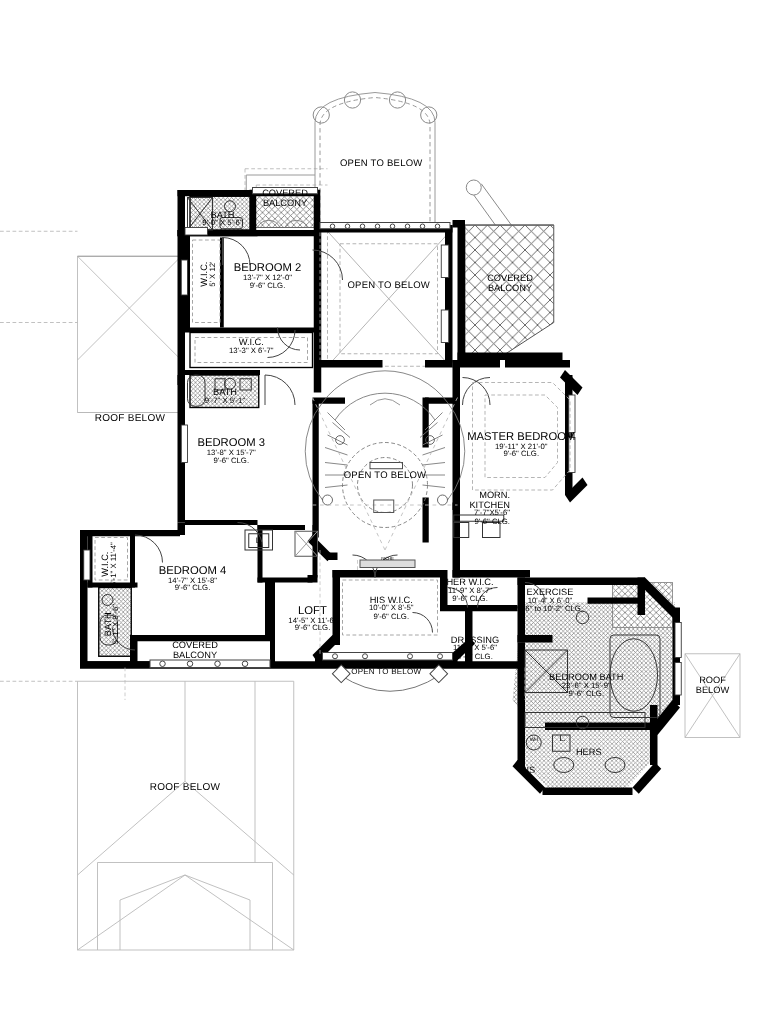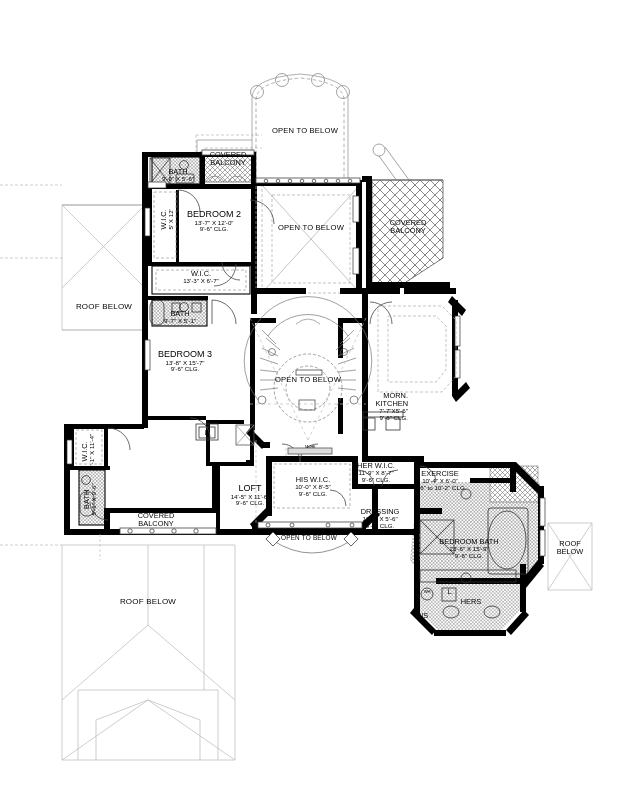--- a/index.html
+++ b/index.html
@@ -7,21 +7,21 @@
   #plan{position:relative;width:625px;height:809px;background:#fff;overflow:hidden;}
   #plan svg{position:absolute;left:0;top:0;}
   .lbl{position:absolute;color:#000;text-align:center;line-height:1.05;white-space:nowrap;
        font-family:"Liberation Sans",sans-serif;letter-spacing:-0.2px;}
   .rm-name{font-size:9px;}
   .rm-dim{font-size:6.2px;}
   .rm-clg{font-size:6.2px;}
   .sm{font-size:7.4px;}
   .xs{font-size:6.2px;}
   .otb{font-size:7.6px;letter-spacing:0.2px;}
-  .roofbelow{font-size:8px;letter-spacing:0.2px;}
+  .roofbelow{font-size:8px;letter-spacing:0.2px;margin-top:28px;}
   .vert{transform-origin:center center;}
   .grp{position:absolute;text-align:center;}
   .grp>div{line-height:1.08;}
 </style>
 </head>
 <body>
 
 <div id="plan">
 
 <svg width="625" height="809" viewBox="0 0 625 809">
@@ -392,20 +392,25 @@
   <div class="sm">BATH</div>
   <div class="xs">9'-7" X 5'-1"</div>
 </div>
 
 <div class="grp" style="left:143px;top:350px;width:84px;">
   <div class="rm-name">BEDROOM 3</div>
   <div class="rm-dim">13'-8" X 15'-7"</div>
   <div class="rm-clg">9'-6" CLG.</div>
 </div>
 
+<div class="grp" style="left:110px;top:452px;width:88px;">
+  <div class="rm-name">BEDROOM 4</div>
+  <div class="rm-dim">14'-7" X 15'-8"</div>
+  <div class="rm-clg">9'-6" CLG.</div>
+</div>
 
 <div class="grp vert" style="left:57px;top:444px;width:62px;transform:rotate(-90deg);">
   <div class="sm">W.I.C.</div>
   <div class="xs">5'-1" X 11'-4"</div>
 </div>
 
 <div class="grp vert" style="left:64px;top:492px;width:52px;transform:rotate(-90deg);">
   <div class="sm">BATH</div>
   <div class="xs">5'-1" X 9'-6"</div>
 </div>
@@ -432,20 +437,25 @@
   <div class="xs">11'-9" X 8'-7"</div>
   <div class="xs">9'-6" CLG.</div>
 </div>
 
 <div class="grp" style="left:340px;top:508px;width:80px;">
   <div class="sm">DRESSING</div>
   <div class="xs">11'-8" X 5'-6"</div>
   <div class="xs">9'-6" CLG.</div>
 </div>
 
+<div class="grp" style="left:362px;top:345px;width:110px;">
+  <div class="rm-name">MASTER BEDROOM</div>
+  <div class="rm-dim">19'-11" X 21'-0"</div>
+  <div class="rm-clg">9'-6" CLG.</div>
+</div>
 
 <div class="grp" style="left:352px;top:392px;width:56px;text-align:right;">
   <div class="sm">MORN.</div>
   <div class="sm">KITCHEN</div>
   <div class="xs">7'-7"X5'-6"</div>
   <div class="xs">9'-6" CLG.</div>
 </div>
 
 <div class="grp" style="left:400px;top:470px;width:80px;">
   <div class="sm">EXERCISE</div>

